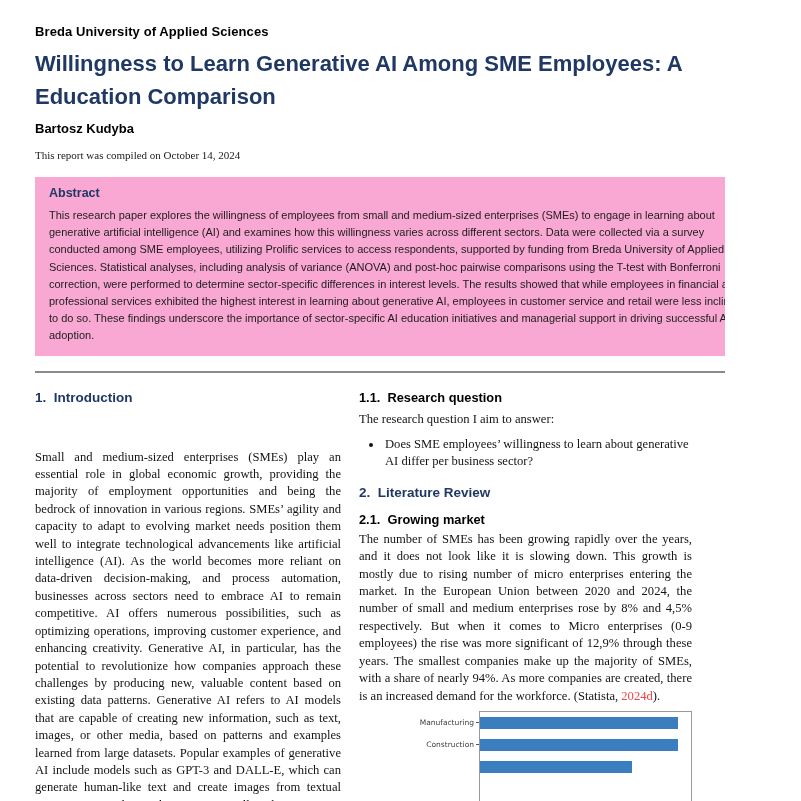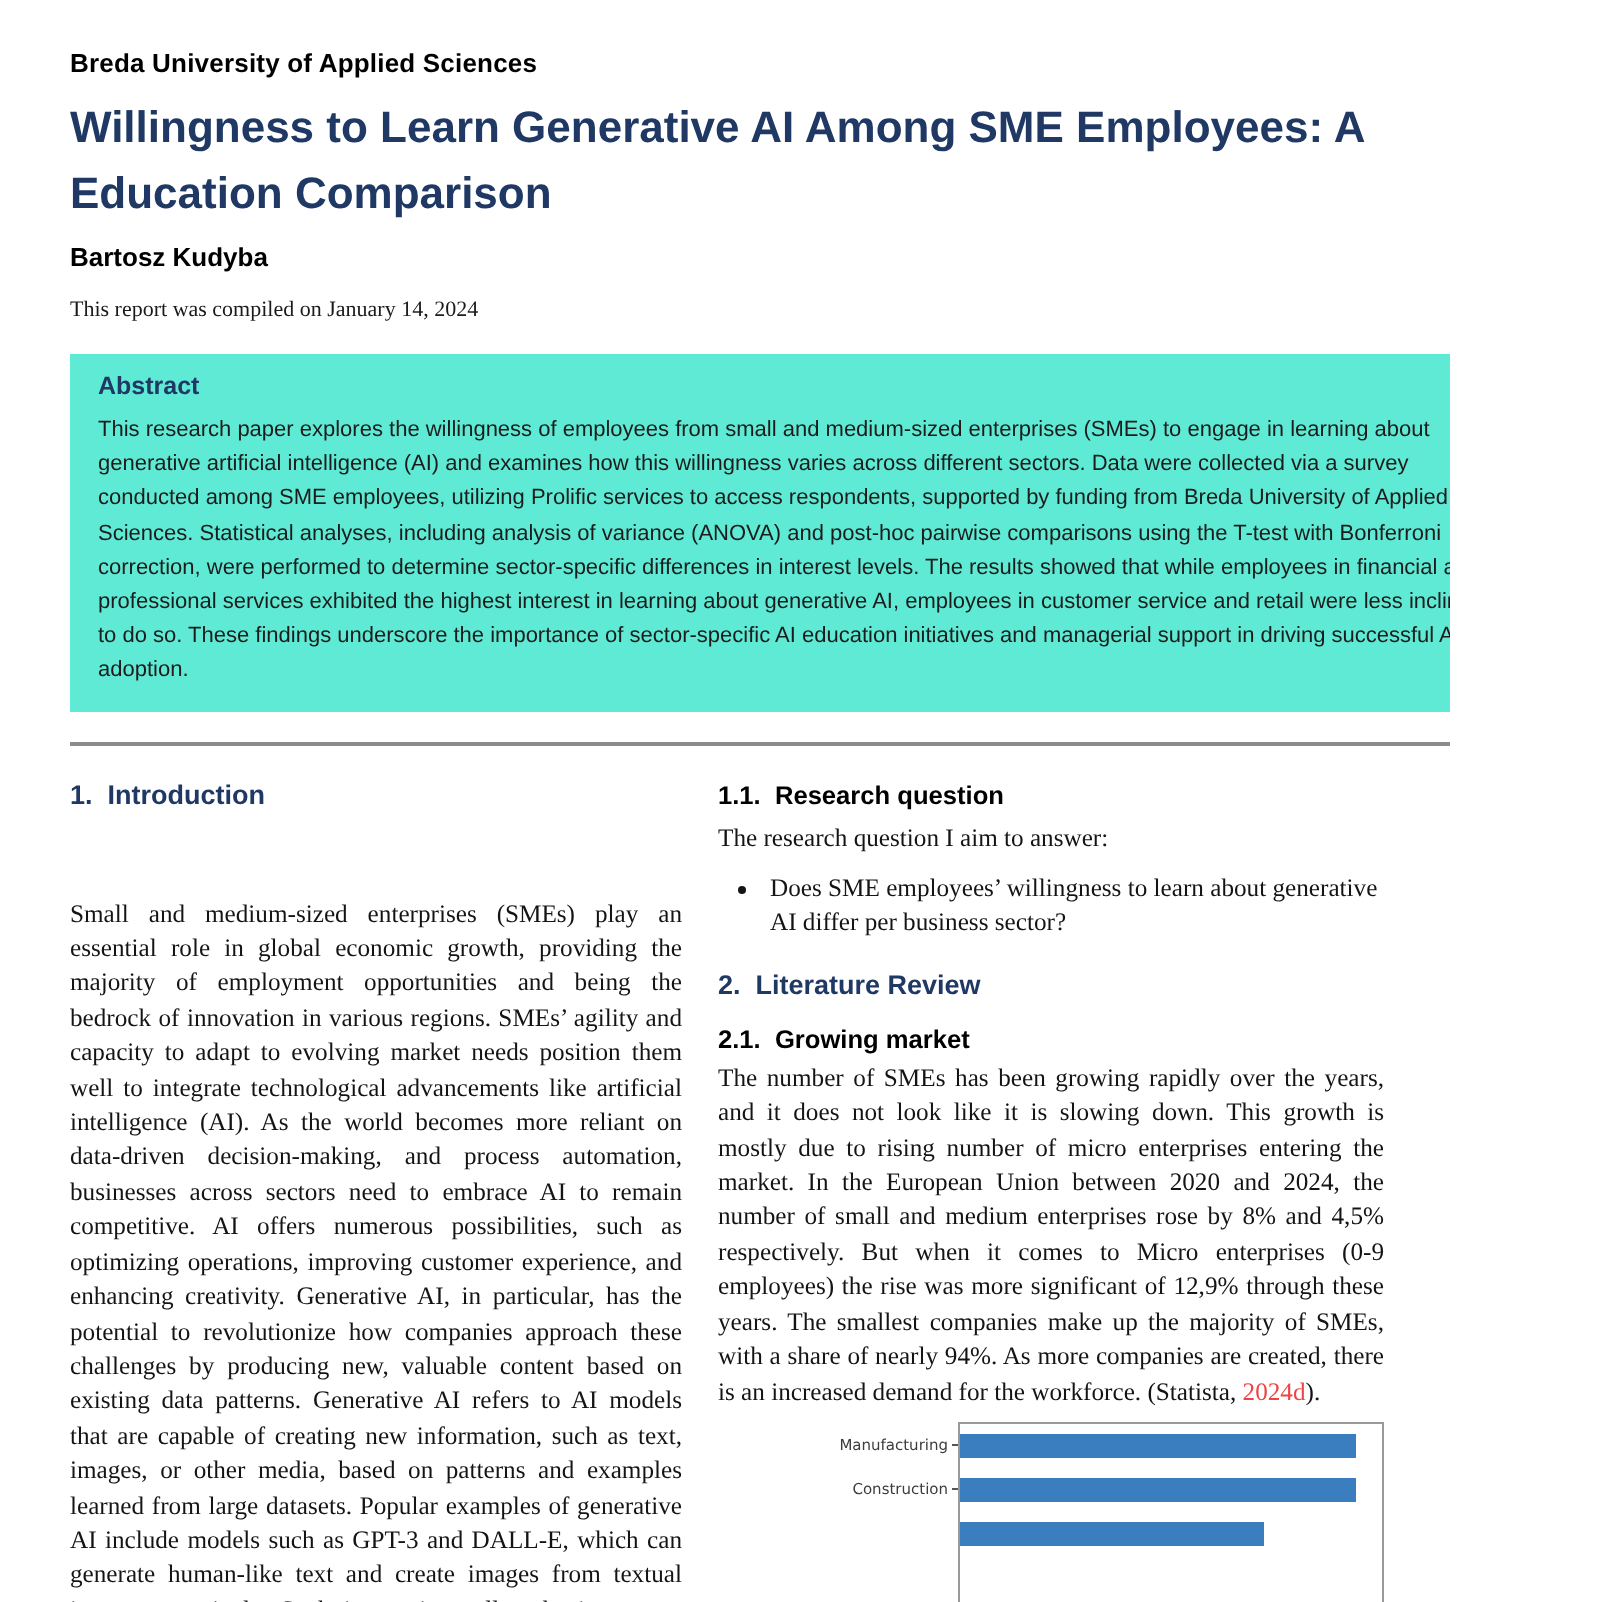--- a/index.html
+++ b/index.html
@@ -5,21 +5,21 @@
   * { margin:0; padding:0; box-sizing:border-box; }
   html,body { width:801px; height:801px; background:#ffffff; overflow:hidden; }
   body { font-family:"Liberation Sans", sans-serif; color:#111; }
   .page { width:725px; height:801px; padding:24px 33px 0 35px; overflow:hidden; position:relative; }
 
   .inst { font-size:13px; font-weight:bold; color:#000; letter-spacing:.1px; }
   .title { margin-top:8px; font-size:22px; line-height:33px; font-weight:bold; color:#1f3864; }
   .author { margin-top:8px; font-size:13px; font-weight:bold; color:#000; }
   .date { margin-top:13px; font-size:11px; font-family:"Liberation Serif", serif; color:#1a1a1a; }
 
-  .abstract { margin-top:16px; background:#5eead4; padding:9px 14px 11px 14px; width:727px; }
+  .abstract { margin-top:16px; background:#f9a8d4; padding:9px 14px 11px 14px; width:727px; }
   .abstract h2 { font-size:12.5px; font-weight:bold; color:#1f3864; }
   .abstract .abody { margin-top:7px; font-size:11px; line-height:17.2px; color:#1c1c1c; text-align:left; }
   .abstract .kw { margin-top:11px; font-size:11px; color:#1c1c1c; }
   .abstract .kw .kwl { font-weight:bold; }
   .abstract .kw .kwt { font-style:italic; }
 
   .rule { margin-top:15px; border-top:2px solid #8b8b8b; width:733px; }
 
   .cols { margin-top:17px; display:flex; gap:18px; }
   .col-l { width:356px; }
@@ -56,21 +56,21 @@
 <body>
 
 <div class="page">
 
   <div class="inst">Breda University of Applied Sciences</div>
 
   <h1 class="title">Willingness to Learn Generative AI Among SME Employees: A Education Comparison</h1>
 
   <div class="author">Bartosz Kudyba</div>
 
-  <div class="date">This report was compiled on January 14, 2024</div>
+  <div class="date">This report was compiled on October 14, 2024</div>
 
   <div class="abstract">
     <h2>Abstract</h2>
     <p class="abody">This research paper explores the willingness of employees from small and medium-sized enterprises (SMEs) to engage in learning about generative artificial intelligence (AI) and examines how this willingness varies across different sectors. Data were collected via a survey conducted among SME employees, utilizing Prolific services to access respondents, supported by funding from Breda University of Applied Sciences. Statistical analyses, including analysis of variance (ANOVA) and post-hoc pairwise comparisons using the T-test with Bonferroni correction, were performed to determine sector-specific differences in interest levels. The results showed that while employees in financial and professional services exhibited the highest interest in learning about generative AI, employees in customer service and retail were less inclined to do so. These findings underscore the importance of sector-specific AI education initiatives and managerial support in driving successful AI adoption.</p>
   </div>
 
   <div class="rule"></div>
 
   <div class="cols">
 

